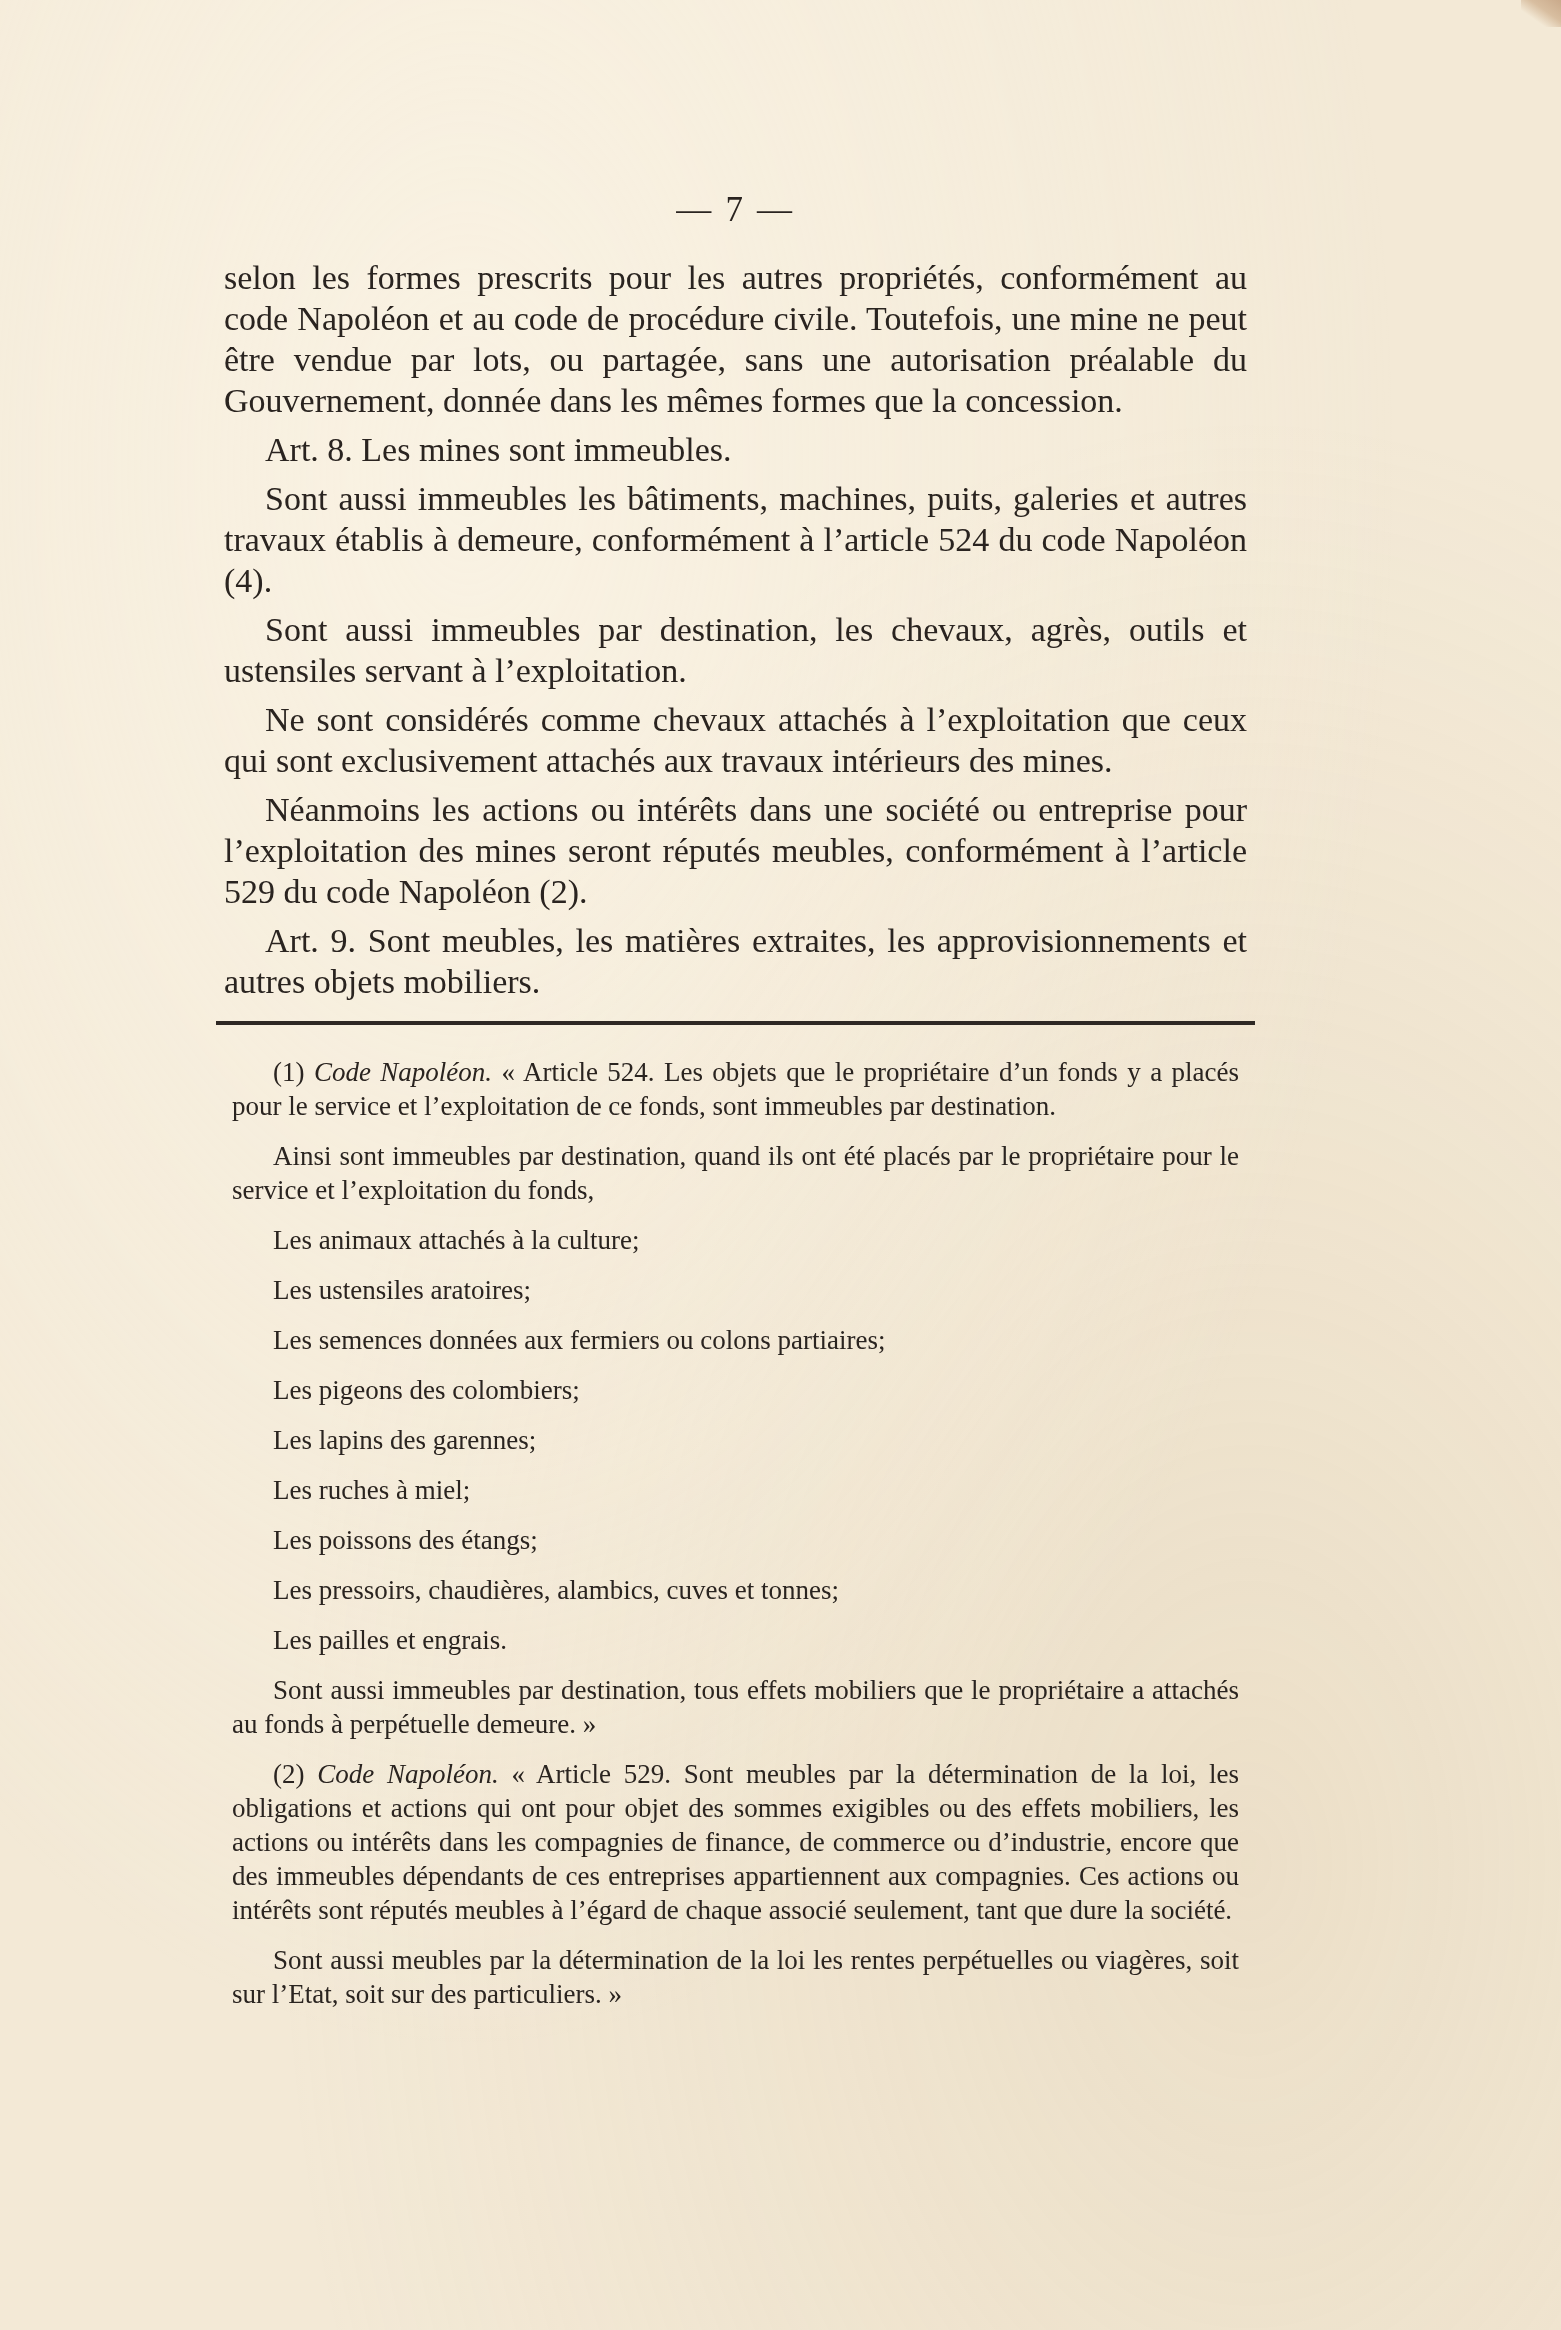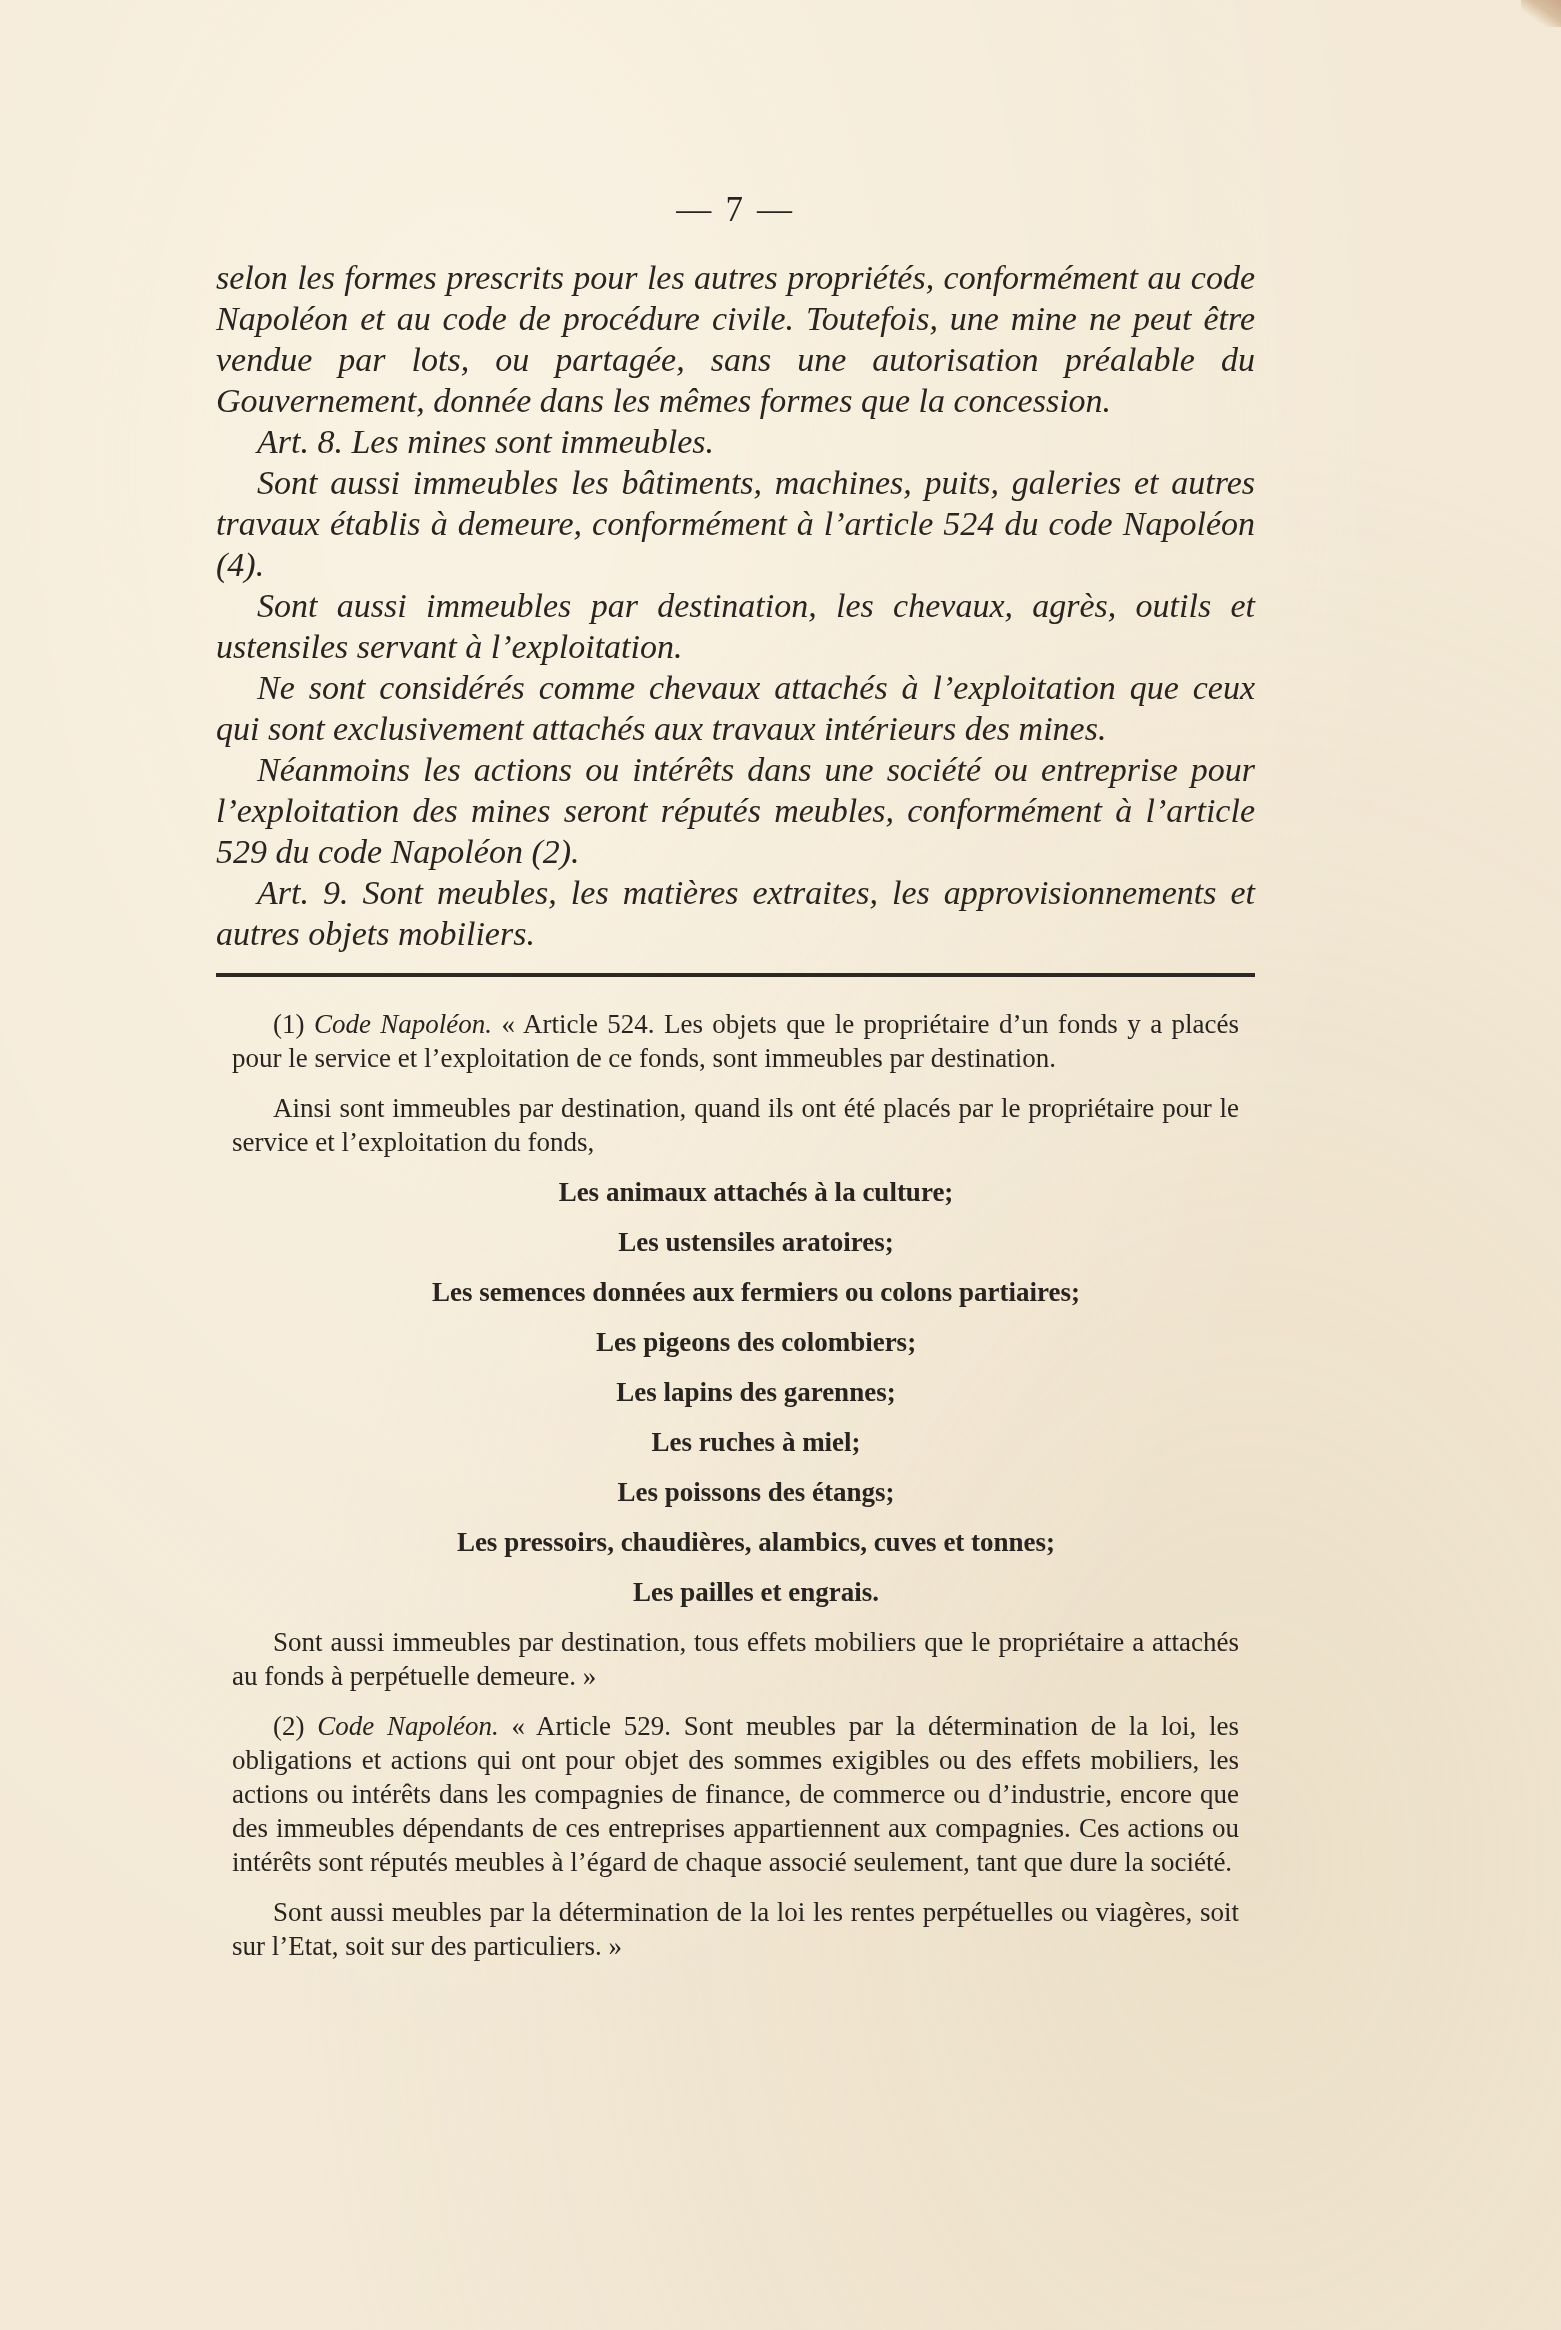--- a/index.html
+++ b/index.html
@@ -29,34 +29,34 @@
     font-size: 35px;
     margin-top: 20.4px;
     letter-spacing: 2.7px;
   }
   .main-text {
     margin-top: 27px;
     font-size: 34px;
     line-height: 41px;
     text-align: justify;
   }
-  .main-text p { margin: 0; text-indent: 41px; font-style: italic; }
+  .main-text p { margin: 8px; text-indent: 41px; }
   .main-text p.noindent { text-indent: 0; }
   .rule {
     margin: 19px 0 30px 0;
     height: 3.4px;
     background: #2e2824;
   }
   .notes {
     font-size: 27px;
     line-height: 34px;
     text-align: justify;
   }
   .notes p { margin: 16px; text-indent: 41px; }
-  .notes p.list-item { text-indent: 41px; text-align: center; font-weight: bold; }
+  .notes p.list-item { text-indent: 41px; text-align: left; }
   .notes .italic { font-style: italic; }
 </style>
 </head>
 <body>
 
 <div class="corner-fold"></div>
 
 <div class="page">
   <div class="folio">— 7 —</div>
 

